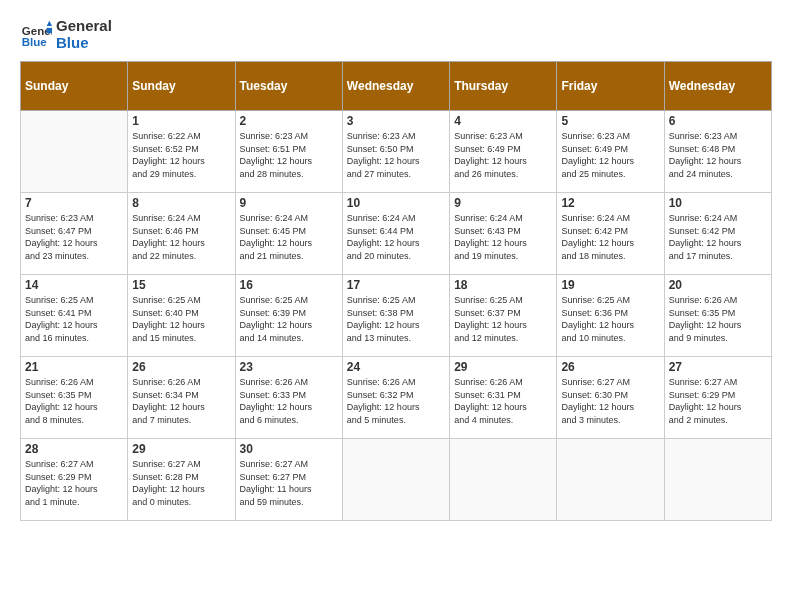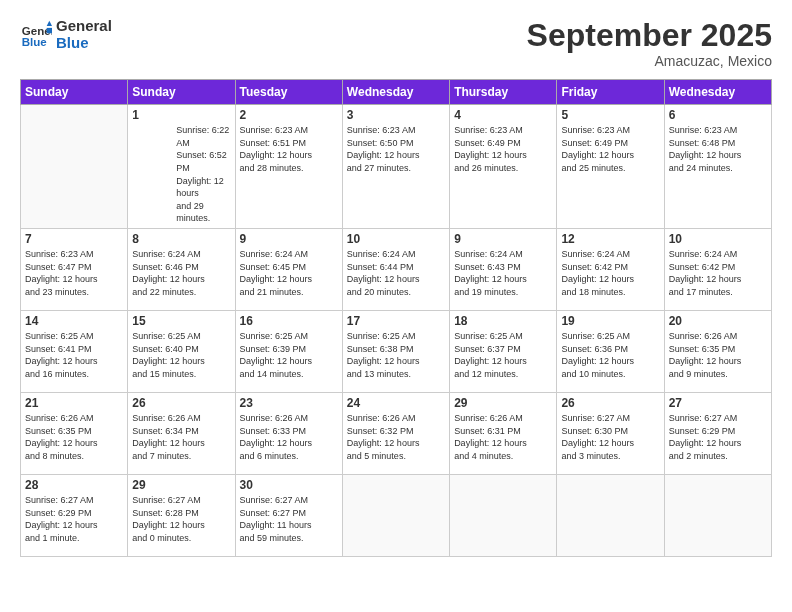--- a/index.html
+++ b/index.html
@@ -43,25 +43,25 @@
     .subtitle {
       font-size: 14px;
       color: #555;
     }
     .calendar {
       width: 100%;
       border-collapse: collapse;
       table-layout: fixed;
     }
     .calendar th {
-      background-color: #6d28d9;
+      background-color: #a16207;
       color: #fff;
       font-size: 12px;
       font-weight: bold;
-      padding: 5px 4px;
+      padding: 17px 4px;
       text-align: left;
       border: 1px solid #aaa;
     }
     .calendar td {
       vertical-align: top;
       border: 1px solid #ccc;
       padding: 3px 4px;
       font-size: 9.5px;
       color: #333;
       height: 82px;
@@ -96,44 +96,40 @@
       </svg>
       <div>
         <div style="font-size:15px;font-weight:bold;color:#333;line-height:1.1;">
           <span>General</span>
         </div>
         <div style="font-size:15px;font-weight:bold;color:#1a6bbf;line-height:1.1;">
           <span>Blue</span>
         </div>
       </div>
     </div>
-    <div class="title-block">
-      <div class="main-title">September 2025</div>
-      <div class="subtitle">Amacuzac, Mexico</div>
-    </div>
   </div>
 
   <table class="calendar">
     <thead>
       <tr>
         <th>Sunday</th>
         <th>Sunday</th>
         <th>Tuesday</th>
         <th>Wednesday</th>
         <th>Thursday</th>
         <th>Friday</th>
         <th>Wednesday</th>
       </tr>
     </thead>
     <tbody id="calendar-body">
     <tr>
           <td class="empty-cell"></td>
           <td>
             <div class="day-number">1</div>
-            <div class="day-info" style="white-space: pre-line; margin-left: 44px;">Sunrise: 6:22 AM
+            <div class="day-info" style="white-space: pre-line;">Sunrise: 6:22 AM
 Sunset: 6:52 PM
 Daylight: 12 hours
 and 29 minutes.</div>
           </td>
           <td>
             <div class="day-number">2</div>
             <div class="day-info" style="white-space: pre-line;">Sunrise: 6:23 AM
 Sunset: 6:51 PM
 Daylight: 12 hours
 and 28 minutes.</div>

